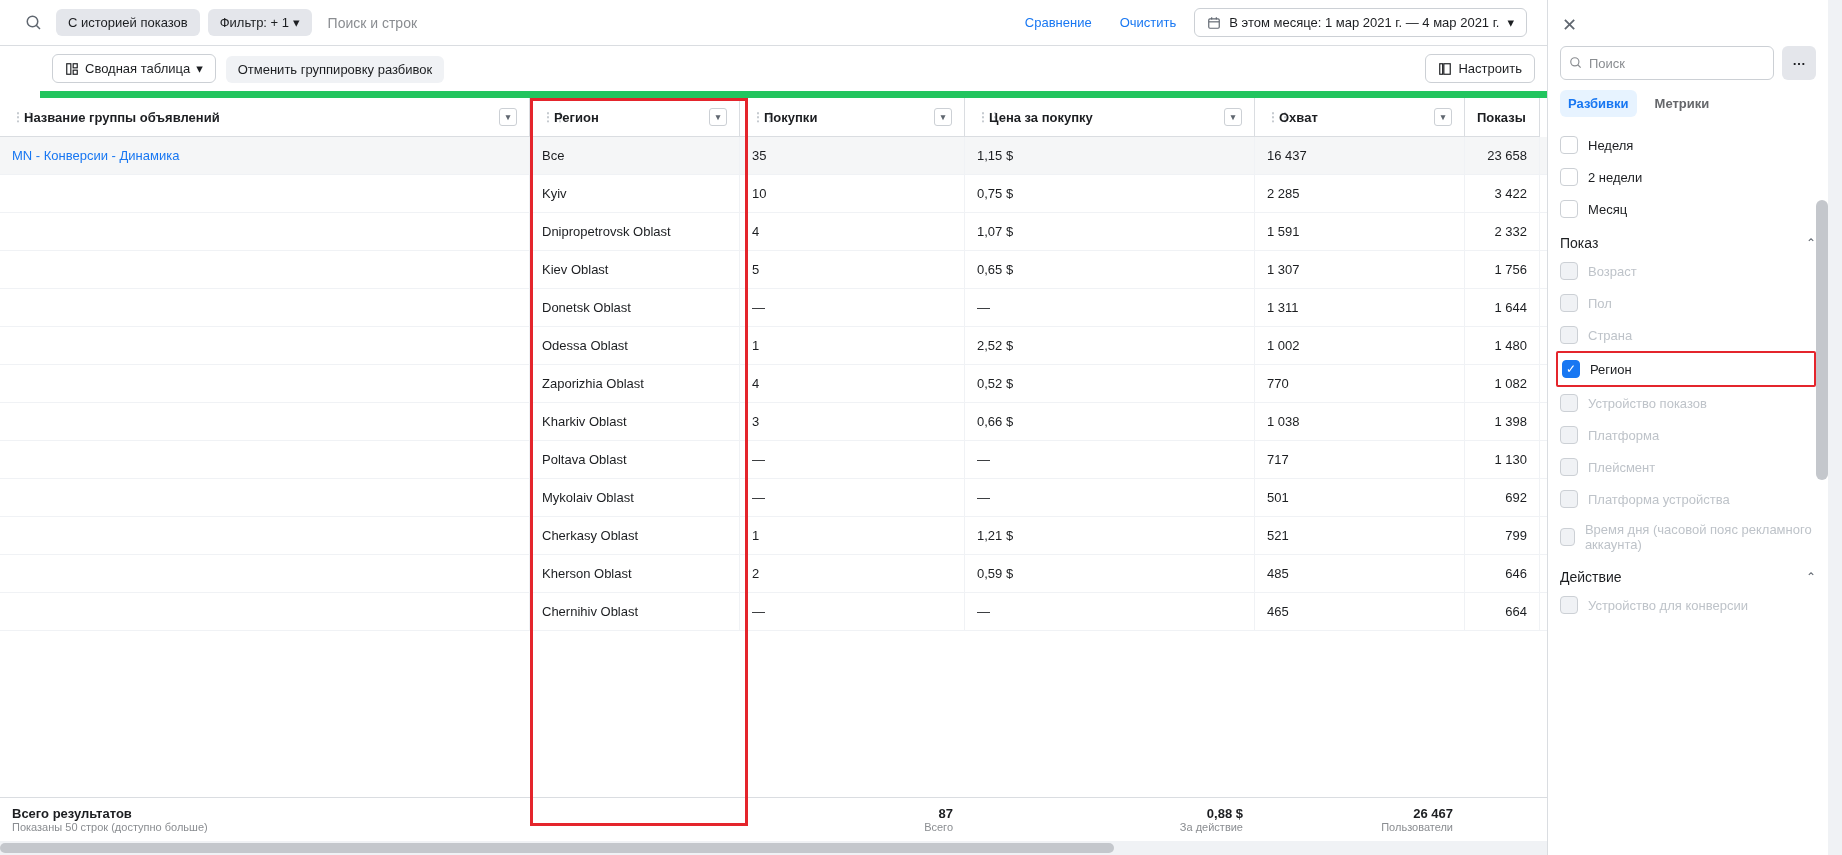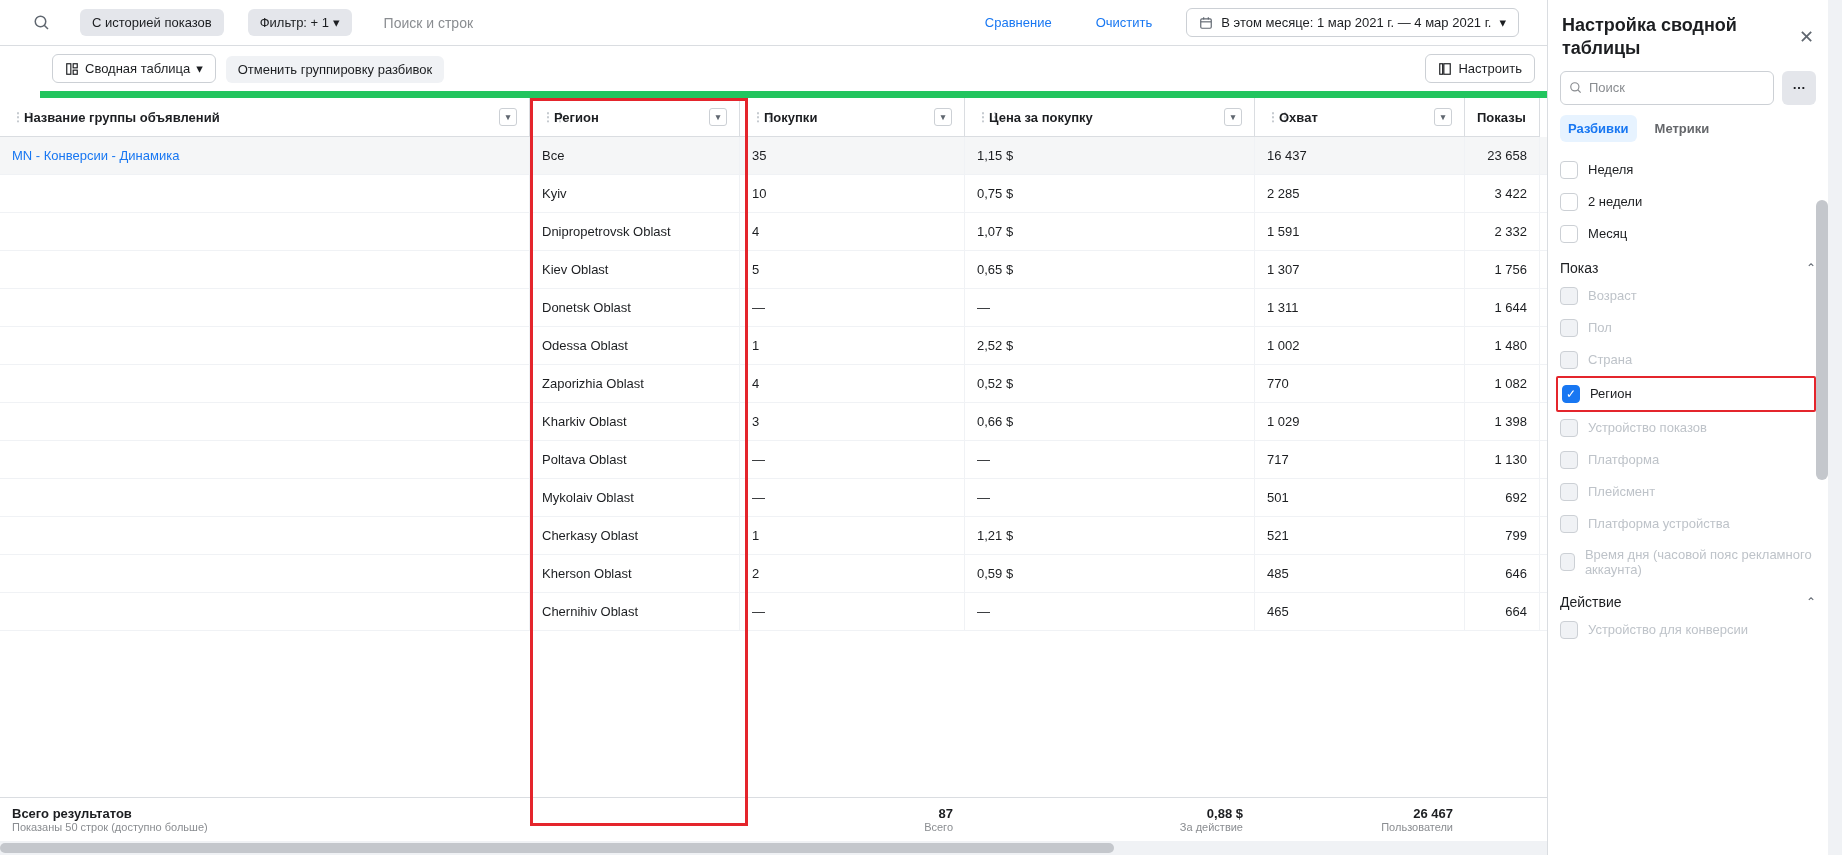--- a/index.html
+++ b/index.html
@@ -2,21 +2,21 @@
 <html><head>
 <meta charset="utf-8">
 <style>
 * { box-sizing: border-box; margin: 0; padding: 0; }
 body { font-family: Helvetica, Arial, sans-serif; font-size: 13px; color: #1c1e21; background: #fff; width: 1842px; height: 855px; overflow: hidden; }
 .app { display: flex; height: 855px; }
 .main { flex: 1; display: flex; flex-direction: column; border-right: 1px solid #dadde1; min-width: 0; }
 .sidebar { width: 280px; display: flex; flex-direction: column; background: #fff; position: relative; }
 .scrollbar-outer { width: 14px; background: #f0f2f5; }
 
-.toolbar1 { display: flex; align-items: center; padding: 8px 28px; gap: 24px; border-bottom: 1px solid #dadde1; }
+.toolbar1 { display: flex; align-items: center; padding: 8px 20px; gap: 8px; border-bottom: 1px solid #dadde1; }
 .icon-btn { width: 28px; height: 28px; display: flex; align-items: center; justify-content: center; cursor: pointer; }
 .pill { background: #e4e6eb; border-radius: 6px; padding: 6px 12px; font-size: 13px; cursor: pointer; display: flex; align-items: center; gap: 4px; }
 .searchph { flex: 1; color: #8a8d91; font-size: 14px; padding: 0 8px; }
 .link-blue { color: #1877f2; cursor: pointer; padding: 0 10px; }
 .date-btn { display: flex; align-items: center; gap: 8px; background: #fff; border: 1px solid #ccd0d5; border-radius: 6px; padding: 6px 12px; cursor: pointer; }
 
 .toolbar2 { display: flex; align-items: flex-end; padding: 8px 12px; gap: 10px; border-bottom: 7px solid #22c55e; margin-left: 40px; }
 .outline-btn { background: #fff; border: 1px solid #ccd0d5; border-radius: 6px; padding: 6px 12px; cursor: pointer; display: flex; align-items: center; gap: 6px; }
 .flat-btn { background: #f0f2f5; border-radius: 6px; padding: 6px 12px; cursor: pointer; }
 .spacer { flex: 1; }
@@ -214,21 +214,21 @@
             <div class="td" style="width:225px">4</div>
             <div class="td" style="width:290px">0,52 $</div>
             <div class="td" style="width:210px">770</div>
             <div class="td right" style="width:75px;text-align:right">1 082</div>
           </div>
           <div class="tr">
             <div class="td col-name name" style="width:530px"></div>
             <div class="td" style="width:210px">Kharkiv Oblast</div>
             <div class="td" style="width:225px">3</div>
             <div class="td" style="width:290px">0,66 $</div>
-            <div class="td" style="width:210px">1 029</div>
+            <div class="td" style="width:210px">1 038</div>
             <div class="td right" style="width:75px;text-align:right">1 398</div>
           </div>
           <div class="tr">
             <div class="td col-name name" style="width:530px"></div>
             <div class="td" style="width:210px">Poltava Oblast</div>
             <div class="td" style="width:225px">—</div>
             <div class="td" style="width:290px">—</div>
             <div class="td" style="width:210px">717</div>
             <div class="td right" style="width:75px;text-align:right">1 130</div>
           </div>
@@ -287,21 +287,20 @@
       </div>
       <div class="hscroll">
           <div class="thumb"></div>
         </div>
       <div class="col-region-box" style="left:530px;top:0;width:218px;height:728px;"></div>
     </div>
   </div>
 
   <div class="sidebar">
     <div class="side-header">
-      <h2>Настройка сводной таблицы</h2>
       <span class="side-close">✕</span>
     </div>
     <div class="side-search-row">
       <div class="side-search">
         <svg width="14" height="14" viewBox="0 0 24 24" fill="none" stroke="#8a8d91" stroke-width="2">
             <circle cx="10" cy="10" r="7"></circle>
             <line x1="20" y1="20" x2="15" y2="15"></line>
           </svg>
         <span>Поиск</span>
       </div>

